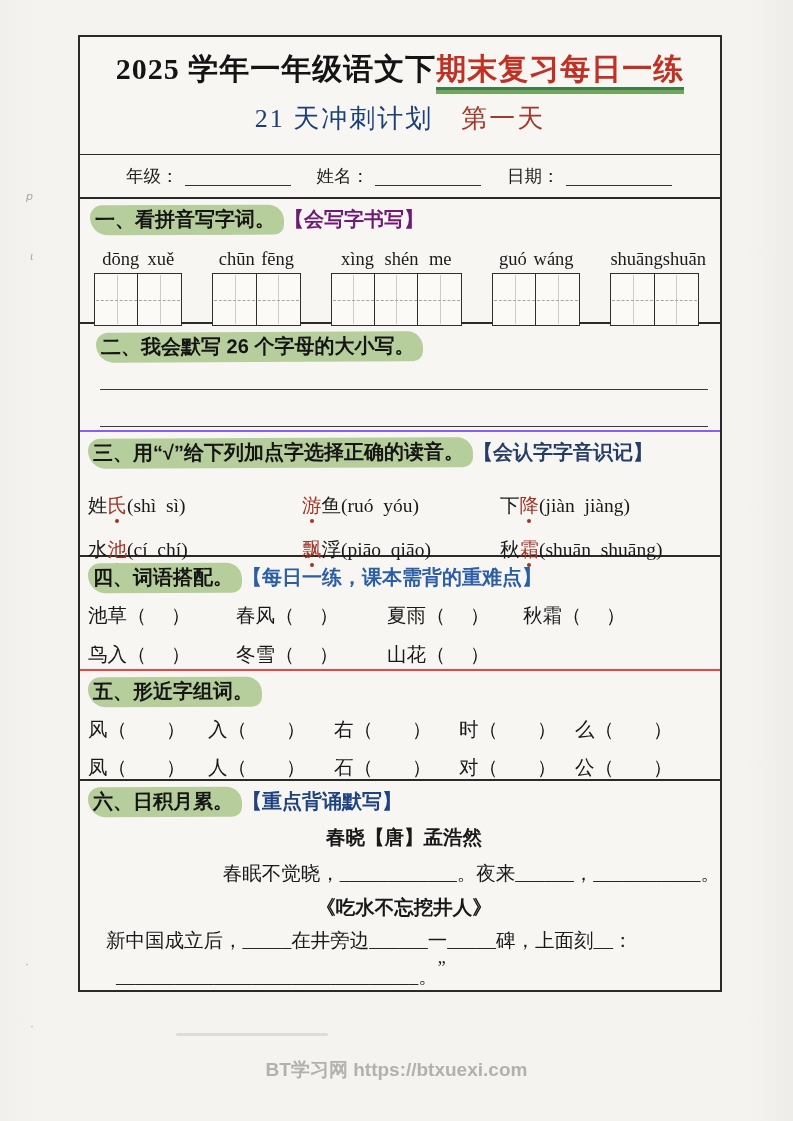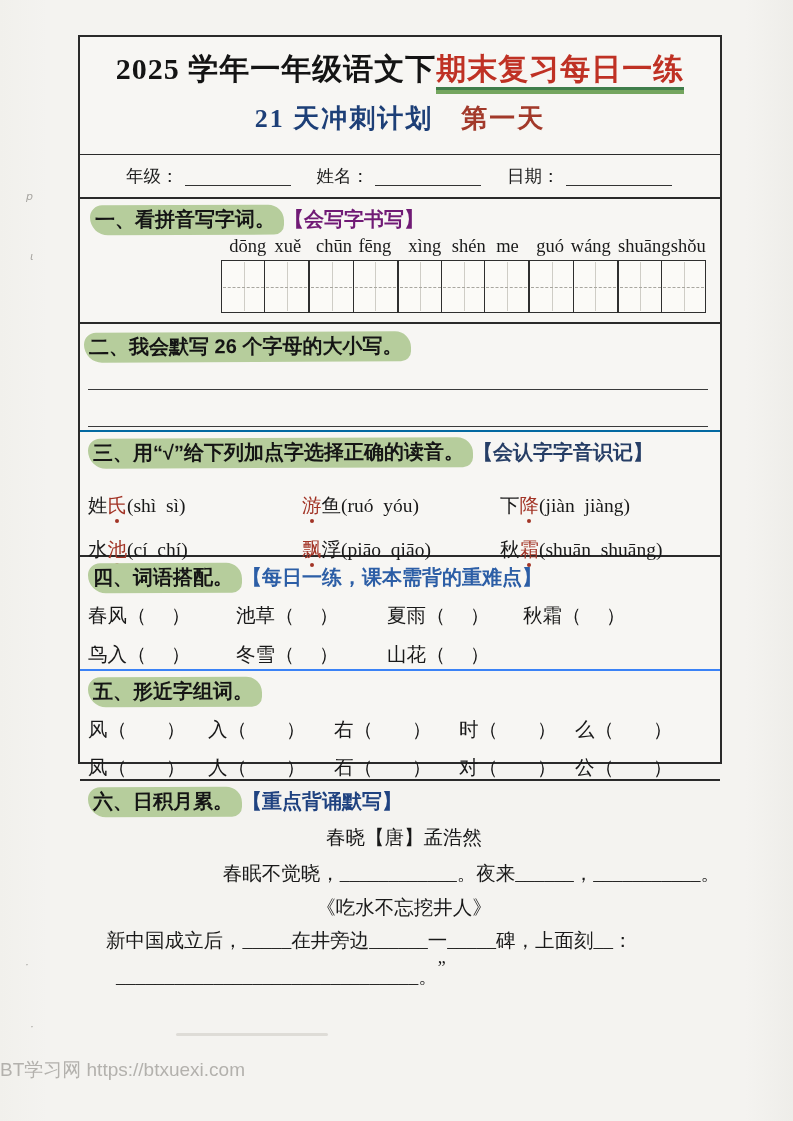--- a/index.html
+++ b/index.html
@@ -1,73 +1,73 @@
 <!DOCTYPE html>
 <html><head>
 <meta charset="utf-8">
 <style>
   html,body{margin:0;padding:0;}
   body{width:793px;height:1121px;background:#eceae6;font-family:"Liberation Serif","DejaVu Serif",serif;}
   .page{position:relative;width:793px;height:1121px;background:linear-gradient(90deg,#f1f0ec 0%,#f4f3f0 6%,#f4f3f0 94%,#eeede9 100%);overflow:hidden;}
-  .sheet{position:absolute;left:78px;top:35px;width:644px;height:729px;box-sizing:border-box;border:2.5px solid #2a2a2a;background:#f7f6f3;}
+  .sheet{position:absolute;left:78px;top:35px;width:644px;height:957px;box-sizing:border-box;border:2.5px solid #2a2a2a;background:#f7f6f3;}
   .sec{box-sizing:border-box;width:100%;}
   
   .sec-title{height:106px;border-bottom:1.5px solid #2a2a2a;text-align:center;}
   .t1{margin-top:12px;font-size:30px;font-weight:900;letter-spacing:1px;color:#141414;white-space:nowrap;}
   .t1 .red{color:#bf3124;padding-bottom:2px;box-shadow:0 3px 0 0 #3f7d4a,0 7px 0 0 #74a55e;}
-  .t2{margin-top:11px;font-size:26px;font-weight:700;letter-spacing:2px;}
+  .t2{margin-top:11px;font-size:26px;font-weight:400;letter-spacing:2px;}
   .t2 .blue{color:#1d3f77;margin-right:28px;}
   .t2 .dred{color:#a2392a;}
   
   .sec-info{height:44px;border-bottom:2.5px solid #2a2a2a;display:flex;align-items:center;padding-left:46px;font-size:17.5px;color:#1c1c1c;}
   .blank{display:inline-block;width:106px;border-bottom:1.6px solid #333;height:1.05em;margin:0 26px 0 6px;}
   .blank.last{margin-right:0;}
   
   .head{font-size:20px;font-weight:700;font-family:"Liberation Sans","DejaVu Sans",sans-serif;color:#151515;line-height:1.3;}
   .hl{background:#b6cd9c;border-radius:12px 16px 10px 18px;padding:1px 9px 3px 5px;display:inline-block;transform:rotate(-.25deg);}
   .tag{font-weight:700;}
   .tag.c1{color:#701a75;}
   .tag.c3{color:#263e66;}
   .tag.c4{color:#2c5ea6;}
   .tag.c6{color:#1f4280;}
   
   .sec1{height:125px;border-bottom:2.5px solid #2a2a2a;padding:6px 10px 0 10px;}
-  .groups{display:flex;justify-content:flex-end;padding:0 4px;margin-top:1px;}
+  .groups{display:flex;justify-content:space-between;padding:0 4px;margin-top:14px;}
   .group{display:flex;flex-direction:column;}
   .pinyin{display:flex;justify-content:space-evenly;font-size:18.5px;color:#1a1a1a;margin-bottom:3px;}
   .cells{display:flex;}
   .cell{width:45px;height:53px;box-sizing:border-box;border:1.7px solid #2f2f2f;margin-left:-1.7px;position:relative;background:#fbfaf7;}
   .cell:first-child{margin-left:0;}
   .cell::before{content:"";position:absolute;left:50%;top:1px;bottom:1px;width:1px;background:#cfcdc6;}
   .cell::after{content:"";position:absolute;top:50%;left:1px;right:1px;border-top:1.4px dashed #a9a7a0;}
   
-  .sec2{height:108px;border-bottom:2px solid #0369a1;padding:8px 8px 0 4px;}
+  .sec2{height:108px;border-bottom:2px solid #8b5cf6;padding:8px 8px 0 16px;}
   .write-line{height:27px;border-bottom:1.7px solid #3a3a3a;margin:0 4px;}
   .write-line.l2{height:36px;}
   
   .sec3{height:125px;border-bottom:2px solid #2a2a2a;padding:6px 0 0 8px;}
   .s3-grid{display:grid;grid-template-columns:214px 198px 1fr;row-gap:17px;margin-top:24px;font-size:19.5px;white-space:pre;color:#191919;}
   .dotchar{color:#a23426;position:relative;}
   .dotchar::after{content:"";position:absolute;left:50%;transform:translateX(-50%);bottom:-7px;width:4px;height:4px;border-radius:50%;background:#a23426;}
   
-  .sec4{height:114px;border-bottom:2px solid #3b82f6;padding:6px 0 0 8px;}
+  .sec4{height:114px;border-bottom:2px solid #ef4444;padding:6px 0 0 8px;}
   .s4-grid{display:grid;grid-template-columns:148px 151px 136px 1fr;row-gap:12px;margin-top:9px;font-size:19.5px;white-space:pre;color:#191919;}
   
   .sec5{height:110px;border-bottom:2px solid #2a2a2a;padding:6px 0 0 8px;}
   .s5-grid{display:grid;grid-template-columns:120px 126px 125px 116px 1fr;row-gap:11px;margin-top:9px;font-size:19.5px;white-space:pre;color:#191919;}
   
   .sec6{padding:6px 0 0 8px;border-radius:10px;}
-  .center-line{text-align:center;font-size:19.5px;color:#191919;margin-top:7px;}
+  .center-line{text-align:center;font-size:19.5px;color:#191919;margin-top:7px;font-weight:bold;}
   .body-line{font-size:19.5px;color:#191919;white-space:pre;margin-top:9px;}
   .poem-line{padding-left:20px;text-align:right;}
   .text-line1{padding-left:18px;margin-top:6px;}
   .last-line{padding-left:28px;margin-top:4px;}
   .raised{vertical-align:9px;font-size:18px;}
   
-  .footer{position:absolute;left:0;right:0;top:1057px;color:#b3b1ad;font-size:19px;font-family:"Liberation Sans","DejaVu Sans",sans-serif;}
+  .footer{position:absolute;left:0;right:0;top:1057px;text-align:center;color:#b3b1ad;font-size:19px;font-family:"Liberation Sans","DejaVu Sans",sans-serif;font-weight:bold;}
   .mark{position:absolute;color:#a8a6a2;font-size:11px;font-style:italic;font-family:"DejaVu Sans",sans-serif;}
   .faint-line{position:absolute;left:176px;top:1033px;width:152px;height:3px;background:#dedcd7;border-radius:2px;}
 </style>
 </head>
 <body>
 
 <div class="page">
   <div class="sheet">
 
     <div class="sec sec-title">
@@ -125,21 +125,21 @@
               <span>wáng</span>
             </div>
             <div class="cells">
               <div class="cell"></div>
               <div class="cell"></div>
             </div>
           </div>
           <div class="group">
             <div class="pinyin">
               <span>shuāng</span>
-              <span>shǒu</span>
+              <span>shuān</span>
             </div>
             <div class="cells">
               <div class="cell"></div>
               <div class="cell"></div>
             </div>
           </div>
         </div>
     </div>
 
     <div class="sec sec2">
@@ -148,21 +148,21 @@
       <div class="write-line l2"></div>
     </div>
 
     <div class="sec sec3">
       <div class="head"><span class="hl">三、用“√”给下列加点字选择正确的读音。</span><span class="tag c3">【会认字字音识记】</span></div>
       <div class="s3-grid" id="s3-grid"><span class="s3-item"><span>姓</span><span class="dotchar">氏</span><span>(shì  sì)</span></span><span class="s3-item"><span class="dotchar">游</span><span>鱼(ruó  yóu)</span></span><span class="s3-item"><span>下</span><span class="dotchar">降</span><span>(jiàn  jiàng)</span></span><span class="s3-item"><span>水</span><span class="dotchar">池</span><span>(cí  chí)</span></span><span class="s3-item"><span class="dotchar">飘</span><span>浮(piāo  qiāo)</span></span><span class="s3-item"><span>秋</span><span class="dotchar">霜</span><span>(shuān  shuāng)</span></span></div>
     </div>
 
     <div class="sec sec4">
       <div class="head"><span class="hl">四、词语搭配。</span><span class="tag c4">【每日一练，课本需背的重难点】</span></div>
-      <div class="s4-grid" id="s4-grid"><span>春风（　 ）</span><span>池草（　 ）</span><span>夏雨（　 ）</span><span>秋霜（　 ）</span><span>鸟入（　 ）</span><span>冬雪（　 ）</span><span>山花（　 ）</span></div>
+      <div class="s4-grid" id="s4-grid"><span>池草（　 ）</span><span>春风（　 ）</span><span>夏雨（　 ）</span><span>秋霜（　 ）</span><span>鸟入（　 ）</span><span>冬雪（　 ）</span><span>山花（　 ）</span></div>
     </div>
 
     <div class="sec sec5">
       <div class="head"><span class="hl">五、形近字组词。</span></div>
       <div class="s5-grid" id="s5-grid"><span>风（　　）</span><span>入（　　）</span><span>右（　　）</span><span>时（　　）</span><span>么（　　）</span><span>凤（　　）</span><span>人（　　）</span><span>石（　　）</span><span>对（　　）</span><span>公（　　）</span></div>
     </div>
 
     <div class="sec sec6">
       <div class="head"><span class="hl">六、日积月累。</span><span class="tag c6">【重点背诵默写】</span></div>
       <div class="center-line">春晓【唐】孟浩然</div>

